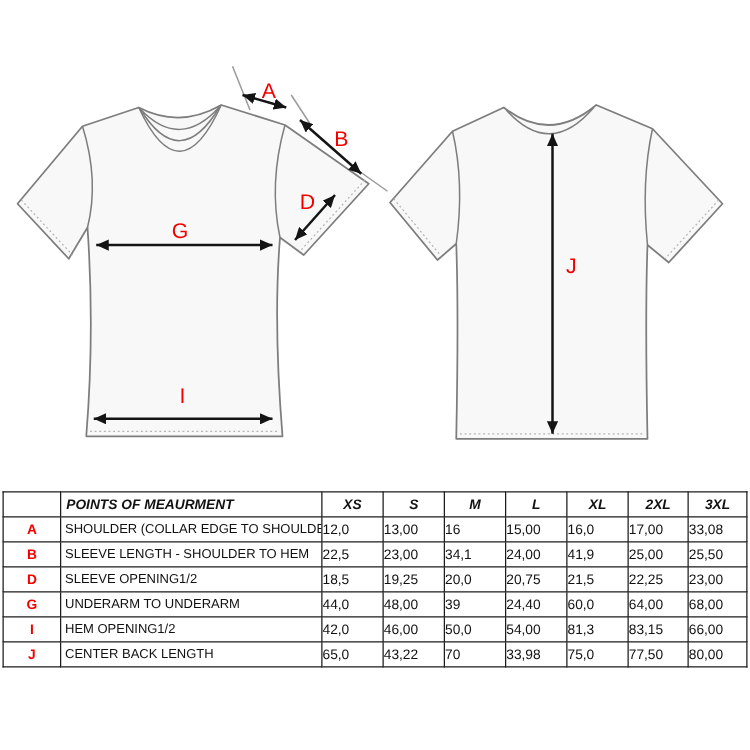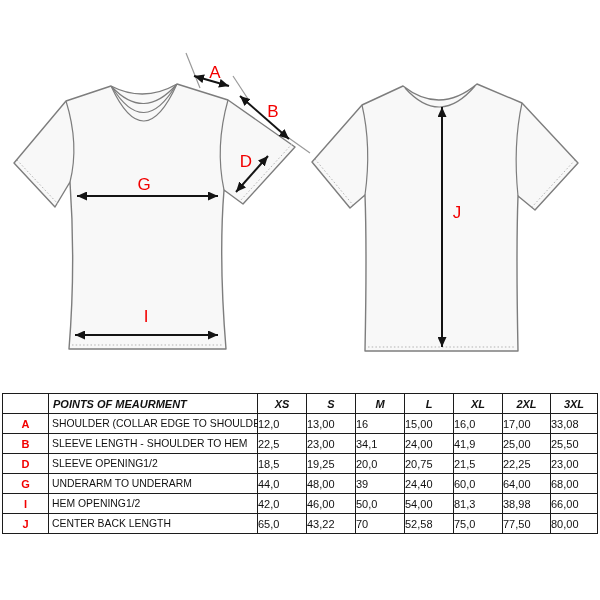--- a/index.html
+++ b/index.html
@@ -171,30 +171,30 @@
           <td class="val">68,00</td>
         </tr>
         <tr>
           <td class="letter">I</td>
           <td class="pom">HEM OPENING1/2</td>
           <td class="val">42,0</td>
           <td class="val">46,00</td>
           <td class="val">50,0</td>
           <td class="val">54,00</td>
           <td class="val">81,3</td>
-          <td class="val">38,98</td>
+          <td class="val">83,15</td>
           <td class="val">66,00</td>
         </tr>
         <tr>
           <td class="letter">J</td>
           <td class="pom">CENTER BACK LENGTH</td>
           <td class="val">65,0</td>
           <td class="val">43,22</td>
           <td class="val">70</td>
-          <td class="val">52,58</td>
+          <td class="val">33,98</td>
           <td class="val">75,0</td>
           <td class="val">77,50</td>
           <td class="val">80,00</td>
         </tr>
       </tbody>
   </table>
 
 </div>
 
 </body></html>

